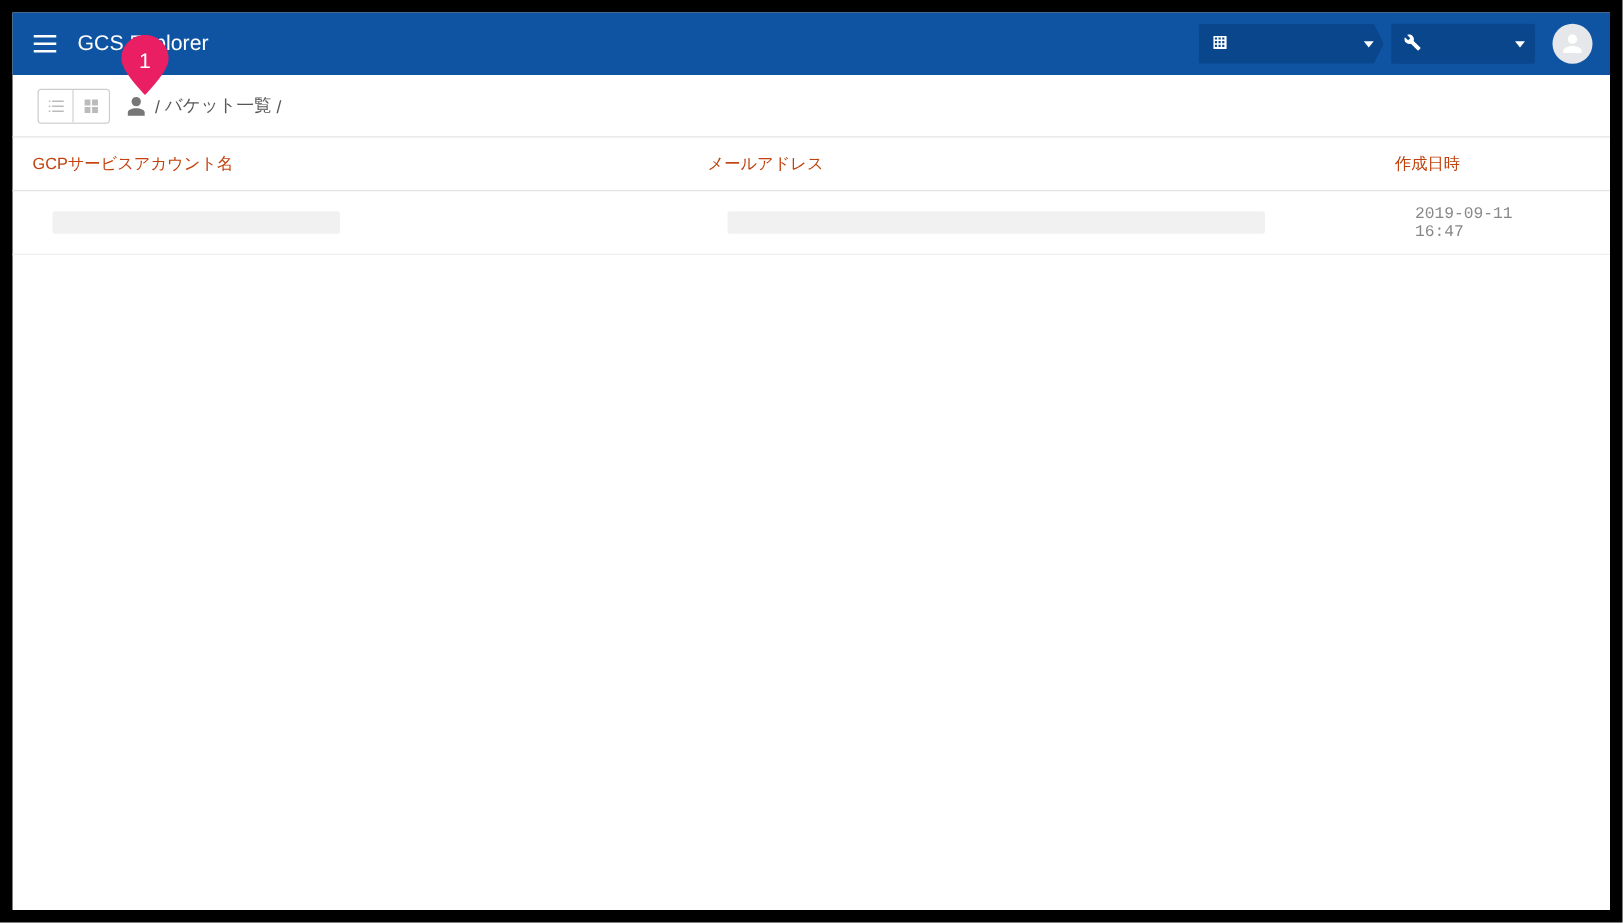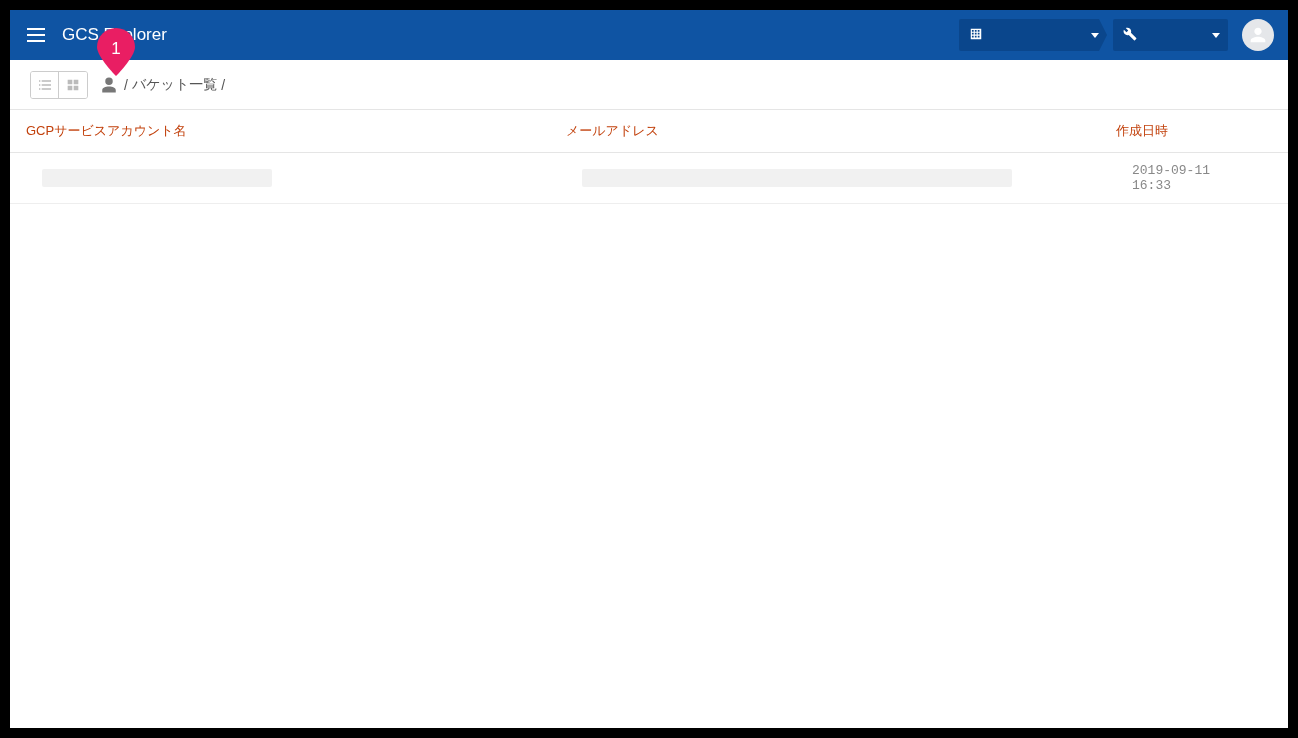--- a/index.html
+++ b/index.html
@@ -285,15 +285,15 @@
     <div class="col-date">作成日時</div>
   </div>
 
   <div class="table-row">
     <div class="col-name">
       <div class="redacted redacted-name"></div>
     </div>
     <div class="col-email">
       <div class="redacted redacted-email"></div>
     </div>
-    <div class="col-date date-cell">2019-09-11 16:33</div>
+    <div class="col-date date-cell">2019-09-11 16:47</div>
   </div>
 </div>
 
 </body></html>

